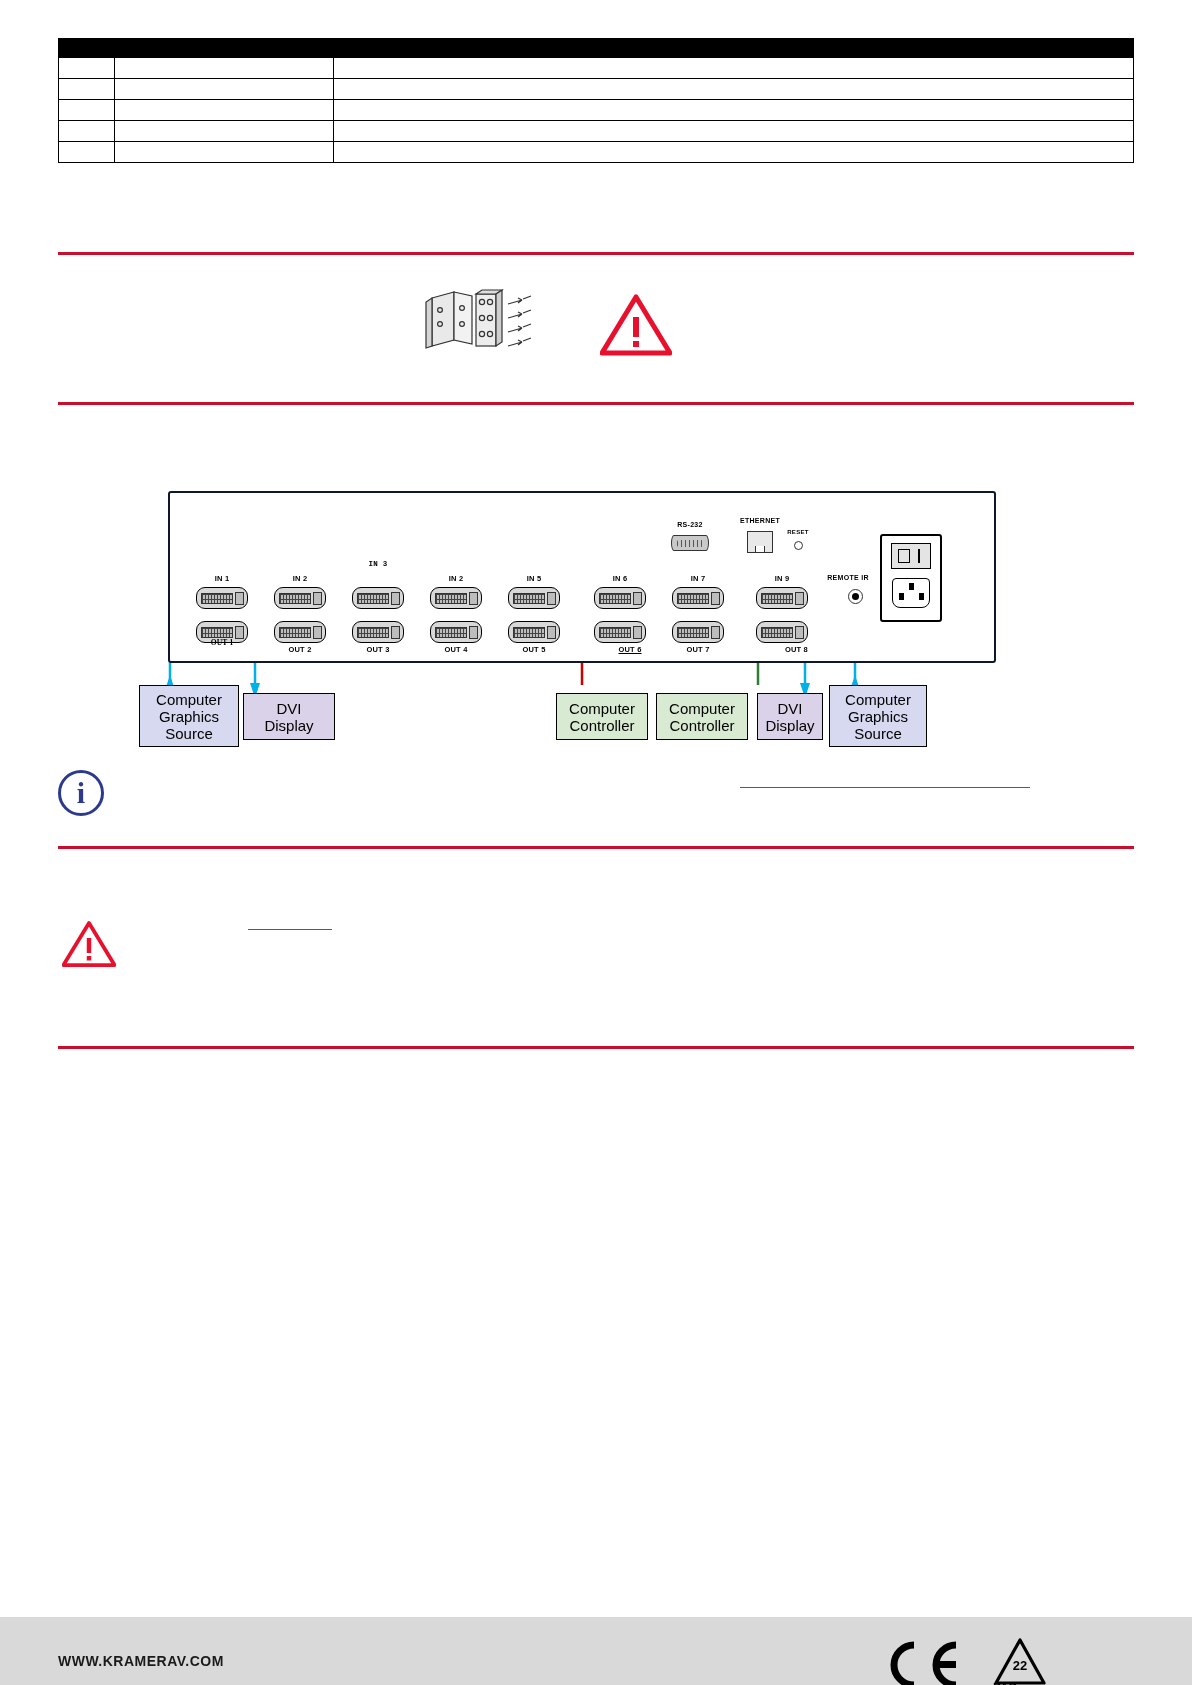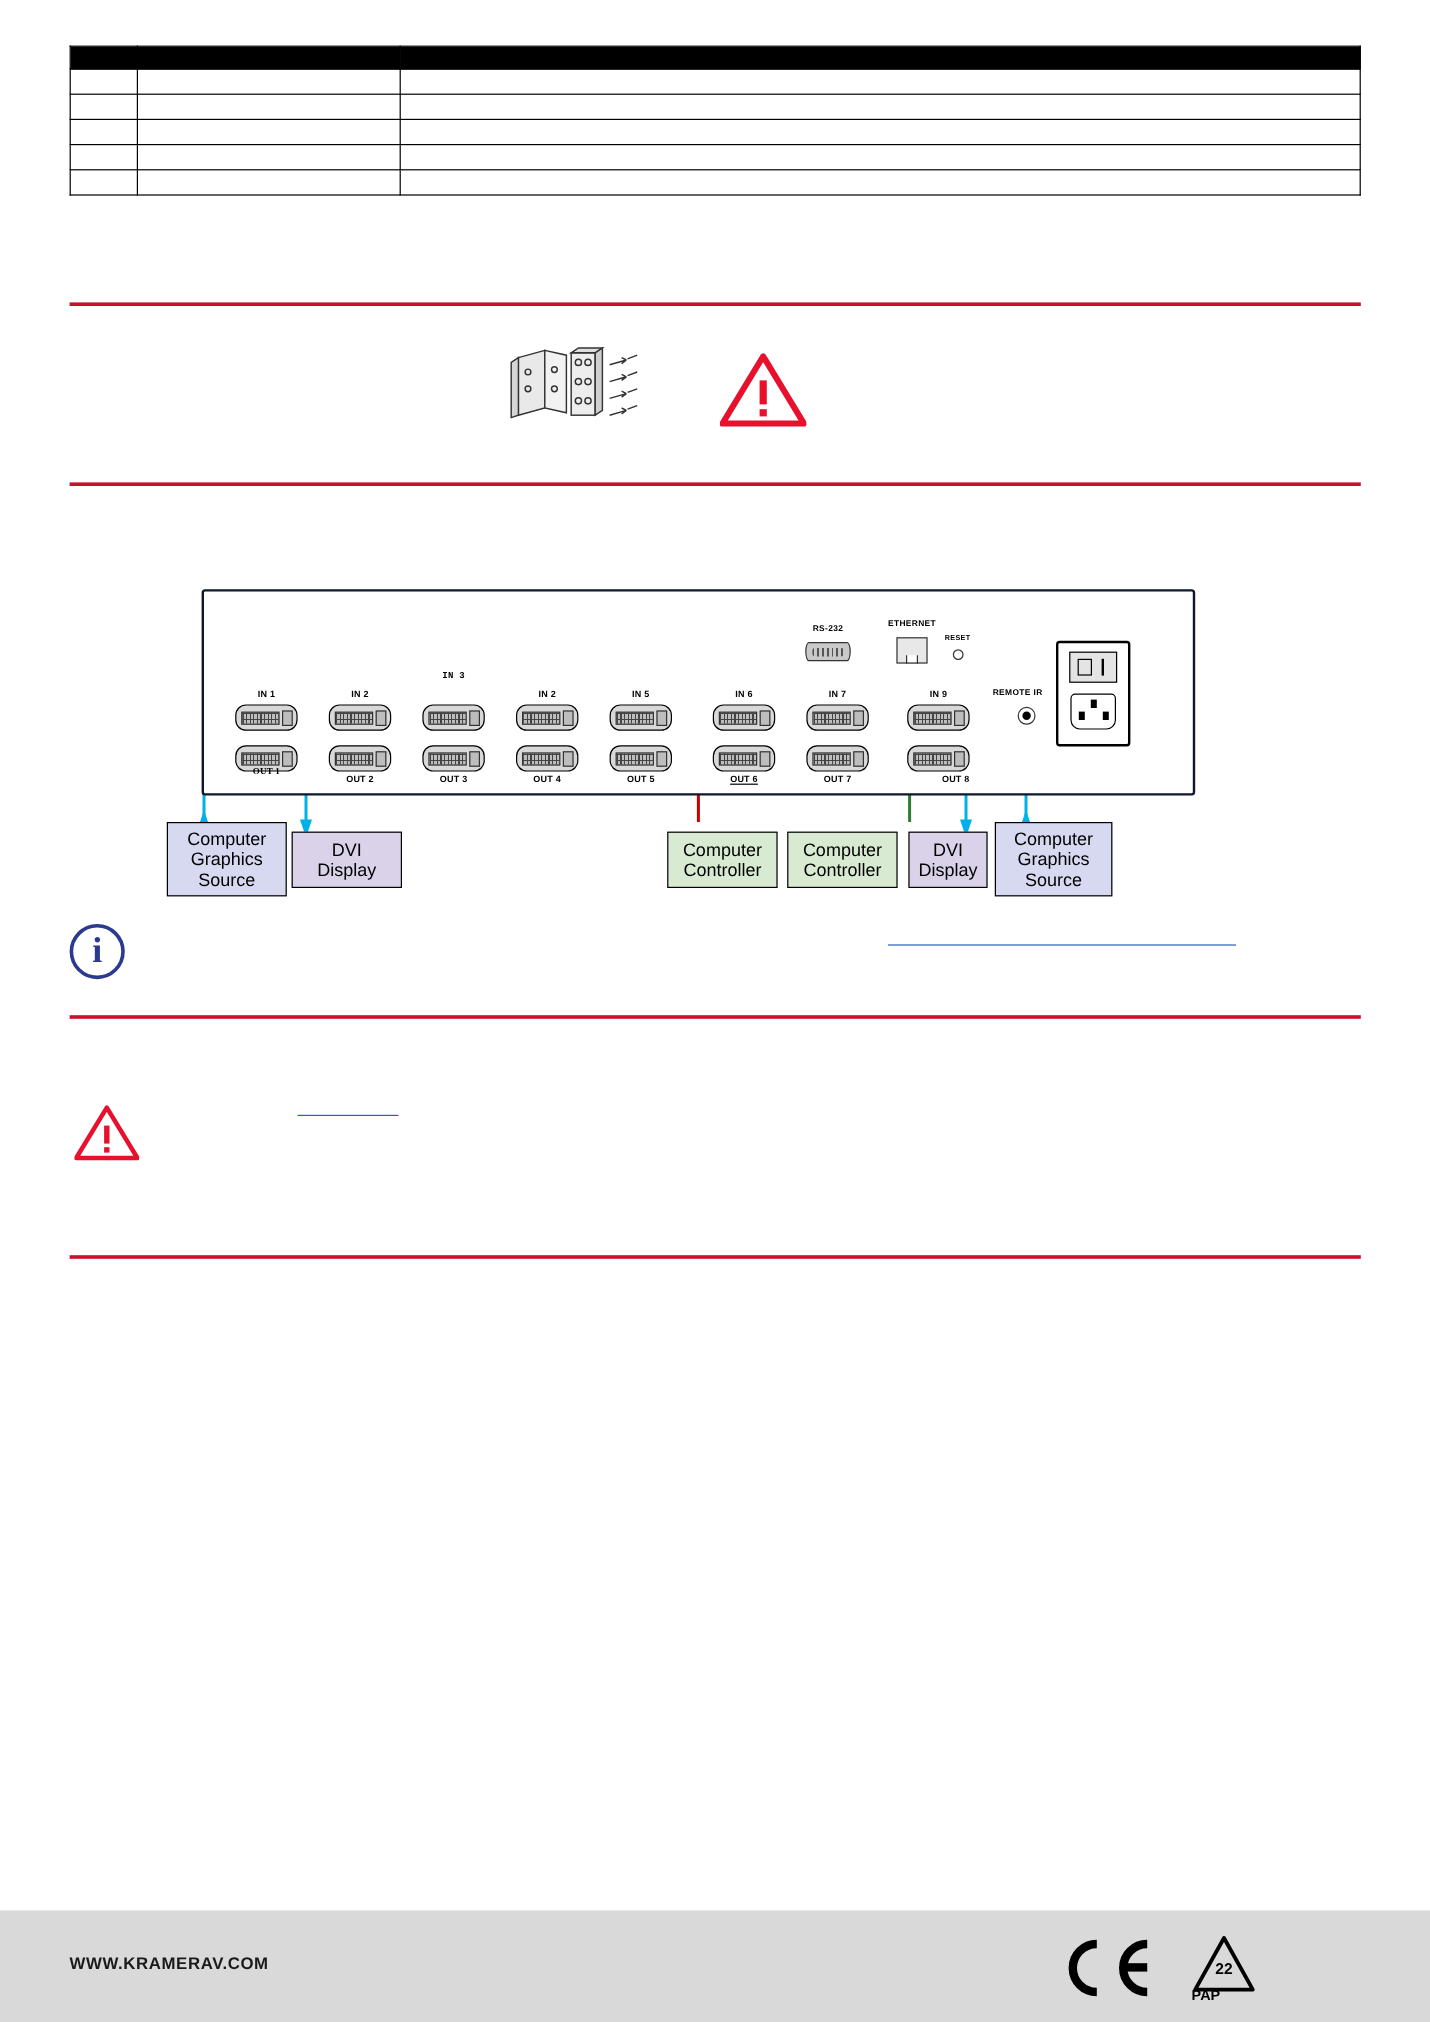--- a/index.html
+++ b/index.html
@@ -268,21 +268,21 @@
   .callout.blue { background: #d6d9f0; }
   .callout.green { background: #d9ead3; }
   .callout.lavender { background: #d9d2e9; }
 
   
   .footer {
     position: absolute;
     left: 0;
     bottom: 0;
     width: 1192px;
-    height: 93px;
+    height: 68px;
     background: #d9d9d9;
     margin-top: 24px;
   }
   .footer-url {
     position: absolute;
     left: 58px;
     top: 36px;
     font-size: 14px;
     font-weight: bold;
     letter-spacing: .5px;
@@ -499,21 +499,21 @@
 
   <div class="port-label" style="left:424px; top:81px;">IN 6</div>
   <div class="dvi" style="left:424px; top:94px;">
       <span class="pins"></span>
       <span class="blade"></span>
     </div>
   <div class="dvi" style="left:424px; top:128px;">
       <span class="pins"></span>
       <span class="blade"></span>
     </div>
-  <div class="port-label" style="left:424px; top:152px;text-decoration:underline;">OUT 6</div>
+  <div class="port-label" style="left:434px; top:152px;text-decoration:underline;">OUT 6</div>
 
   <div class="port-label" style="left:502px; top:81px;">IN 7</div>
   <div class="dvi" style="left:502px; top:94px;">
       <span class="pins"></span>
       <span class="blade"></span>
     </div>
   <div class="dvi" style="left:502px; top:128px;">
       <span class="pins"></span>
       <span class="blade"></span>
     </div>

